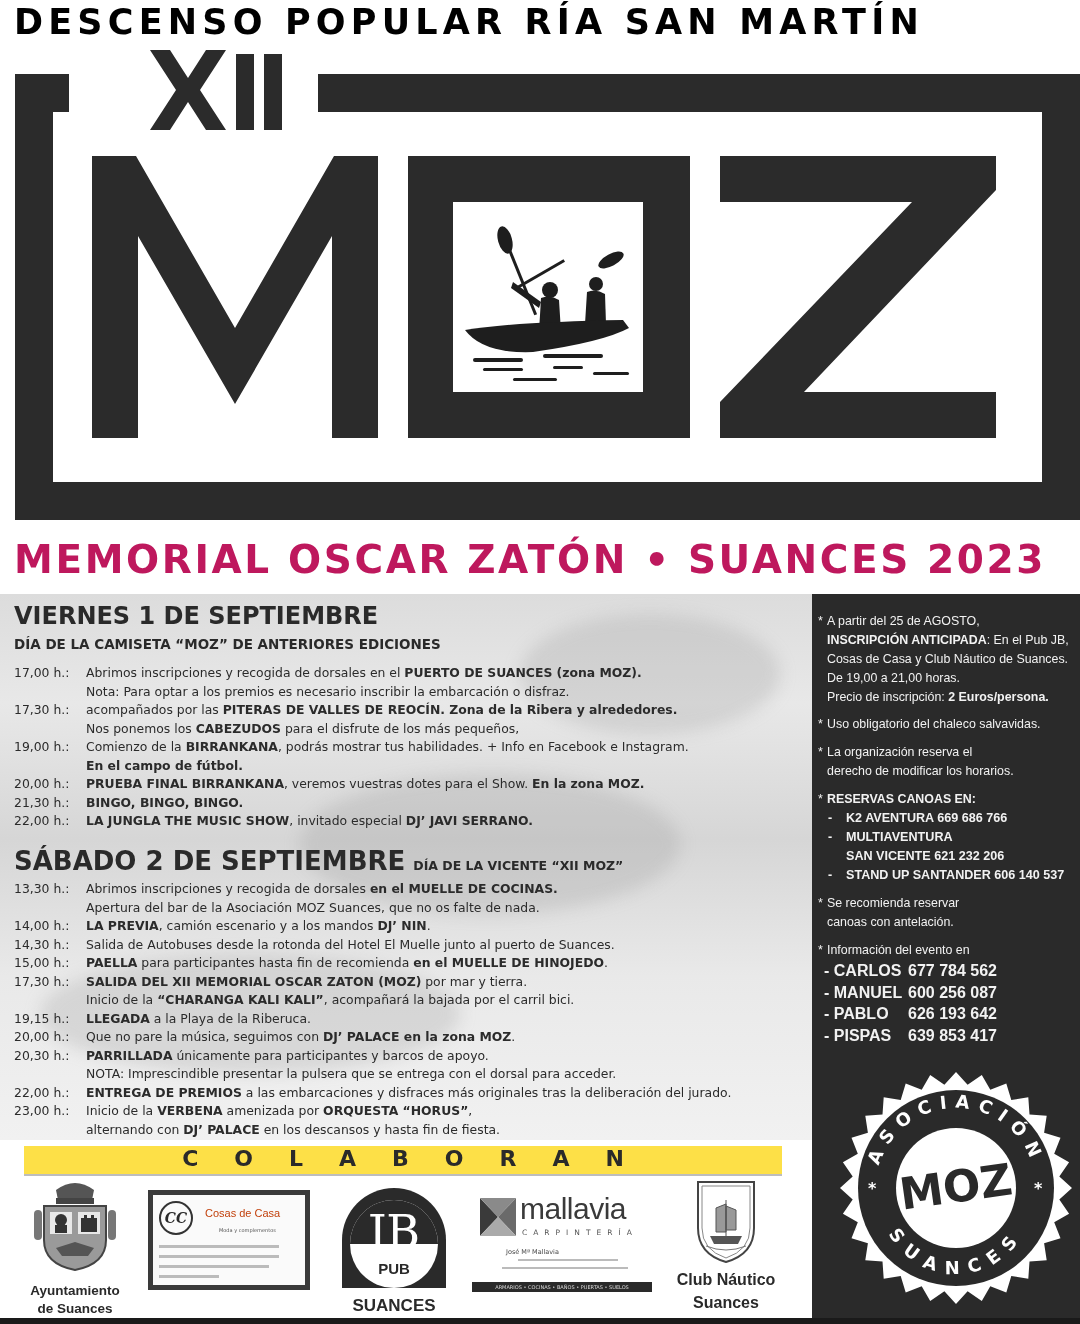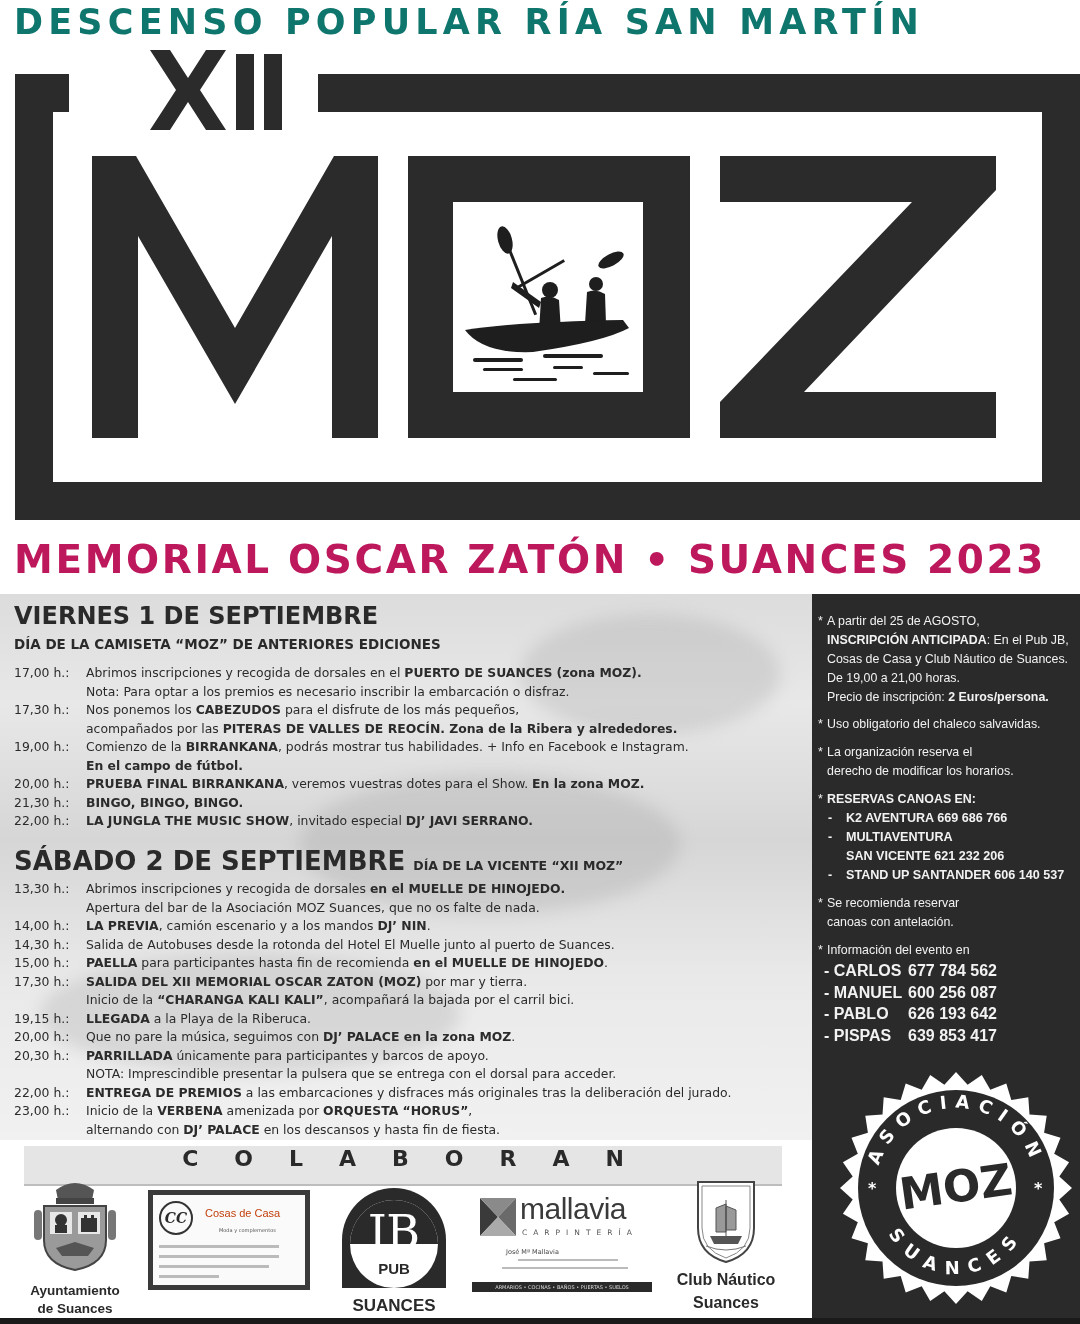--- a/index.html
+++ b/index.html
@@ -2,21 +2,21 @@
 <html><head>
 <meta charset="utf-8">
 <style>
   * { box-sizing: border-box; margin: 0; padding: 0; }
   html, body { width: 1080px; height: 1324px; background: #ffffff; overflow: hidden; }
   body { position: relative; font-family: "DejaVu Sans", sans-serif; color: #2a2a2a; }
 
   .top-title {
     position: absolute; left: 14px; top: 0; width: 1066px; height: 44px;
     font-family: "DejaVu Sans", sans-serif; font-weight: bold; font-size: 35px;
-    letter-spacing: 5.2px; color: #0f766e; white-space: nowrap; line-height: 44px;
+    letter-spacing: 5.2px; color: #000000; white-space: nowrap; line-height: 44px;
   }
 
   
   .logo { position: absolute; left: 0; top: 40px; width: 1080px; height: 480px; }
   .logo .bar { position: absolute; background: #2b2b2b; }
 
   .memorial {
     position: absolute; left: 14px; top: 530px; width: 1064px; height: 60px;
     font-weight: bold; font-size: 39px; letter-spacing: 2.6px; color: #be185d;
     white-space: nowrap; line-height: 60px;
@@ -52,22 +52,22 @@
   .info b { font-weight: bold; }
   .info .res-row { padding-left: 18px; white-space: nowrap; font-weight: bold; font-size: 12.6px; }
   .info .contact { font-weight: bold; font-size: 16px; line-height: 21.5px; white-space: nowrap; padding-left: 6px; }
   .info .contact .nm { display: inline-block; width: 84px; }
 
   
   .badge { position: absolute; left: 838px; top: 1070px; width: 236px; height: 236px; }
 
   
   .colab {
-    position: absolute; left: 24px; top: 1146px; width: 758px; height: 40px;
-    background: #e5e5e5; border-bottom: 2px solid #bdbdbd;
+    position: absolute; left: 24px; top: 1146px; width: 758px; height: 30px;
+    background: #fde047; border-bottom: 2px solid #bdbdbd;
     display: flex; justify-content: center; gap: 0;
   }
   .colab span { font-family: "DejaVu Sans", sans-serif; font-weight: bold; font-size: 22px; line-height: 26px;
     color: #2a2a2a; letter-spacing: 36px; padding-left: 36px; white-space: nowrap; }
 
   .sponsor { position: absolute; }
   .spons-label { font-family: "Liberation Sans", sans-serif; font-weight: bold; color: #2a2a2a; text-align: center; white-space: nowrap; }
   .bottom-bar { position: absolute; left: 0; top: 1318px; width: 1080px; height: 6px; background: #1a1a1a; }
 </style>
 </head>
@@ -135,22 +135,22 @@
       <div class="ev">
         <div class="t">17,00 h.:</div>
         <div class="d">
           <div><span>Abrimos inscripciones y recogida de dorsales en el </span><b>PUERTO DE SUANCES (zona MOZ).</b></div>
           <div><span>Nota: Para optar a los premios es necesario inscribir la embarcación o disfraz.</span></div>
         </div>
       </div>
       <div class="ev">
         <div class="t">17,30 h.:</div>
         <div class="d">
+          <div><span>acompañados por las </span><b>PITERAS DE VALLES DE REOCÍN. Zona de la Ribera y alrededores.</b></div>
           <div><span>Nos ponemos los </span><b>CABEZUDOS</b><span> para el disfrute de los más pequeños,</span></div>
-          <div><span>acompañados por las </span><b>PITERAS DE VALLES DE REOCÍN. Zona de la Ribera y alrededores.</b></div>
         </div>
       </div>
       <div class="ev">
         <div class="t">19,00 h.:</div>
         <div class="d">
           <div><span>Comienzo de la </span><b>BIRRANKANA</b><span>, podrás mostrar tus habilidades. + Info en Facebook e Instagram.</span></div>
           <div><b>En el campo de fútbol.</b></div>
         </div>
       </div>
       <div class="ev">
@@ -173,21 +173,21 @@
       </div>
     </div>
 
   <div class="day-title day2">
     <span>SÁBADO 2 DE SEPTIEMBRE</span><span class="day2-sub">DÍA DE LA VICENTE “XII MOZ”</span>
   </div>
   <div class="events" id="saturday-events" style="top:286px;">
       <div class="ev">
         <div class="t">13,30 h.:</div>
         <div class="d">
-          <div><span>Abrimos inscripciones y recogida de dorsales </span><b>en el MUELLE DE HINOJEDO.</b></div>
+          <div><span>Abrimos inscripciones y recogida de dorsales </span><b>en el MUELLE DE COCINAS.</b></div>
           <div><span>Apertura del bar de la Asociación MOZ Suances, que no os falte de nada.</span></div>
         </div>
       </div>
       <div class="ev">
         <div class="t">14,00 h.:</div>
         <div class="d">
           <div><b>LA PREVIA</b><span>, camión escenario y a los mandos </span><b>DJ’ NIN</b><span>.</span></div>
         </div>
       </div>
       <div class="ev">

